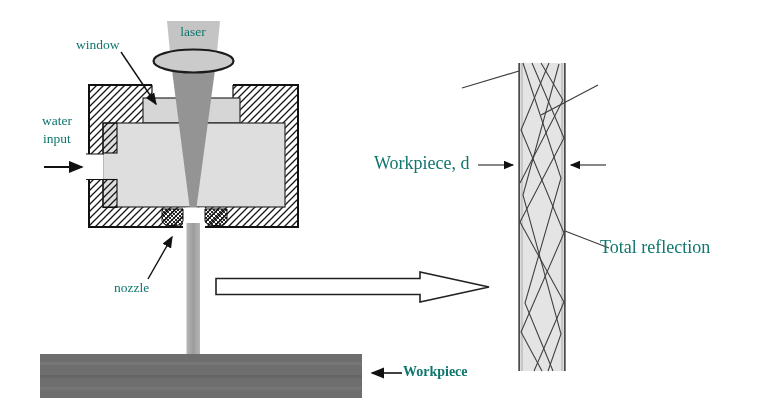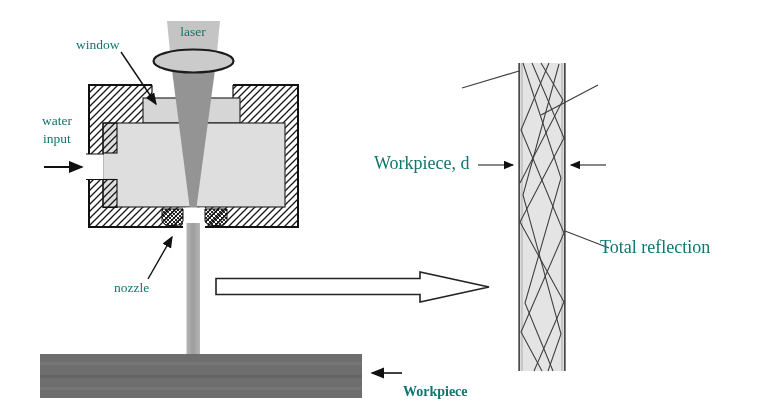--- a/index.html
+++ b/index.html
@@ -113,21 +113,21 @@
 
   <div class="lbl sm ctr" style="left:170px;top:23px;width:46px;">laser</div>
 
   <div class="lbl sm" style="left:76px;top:36px;">window</div>
 
   <div class="lbl sm ctr" style="left:34px;top:112px;width:46px;">water
 input</div>
 
   <div class="lbl sm" style="left:102px;top:279px;margin-left:12px;">nozzle</div>
 
-  <div class="lbl sm bold" style="left:403px;top:383px;font-size:14px;">Workpiece</div>
+  <div class="lbl sm bold" style="left:403px;top:363px;font-size:14px;">Workpiece</div>
 
 
 
   <div class="lbl lg" style="left:374px;top:153px;">Workpiece, d</div>
 
   <div class="lbl lg" style="left:600px;top:237px;">Total reflection</div>
 
 </div>
 
 </body></html>

